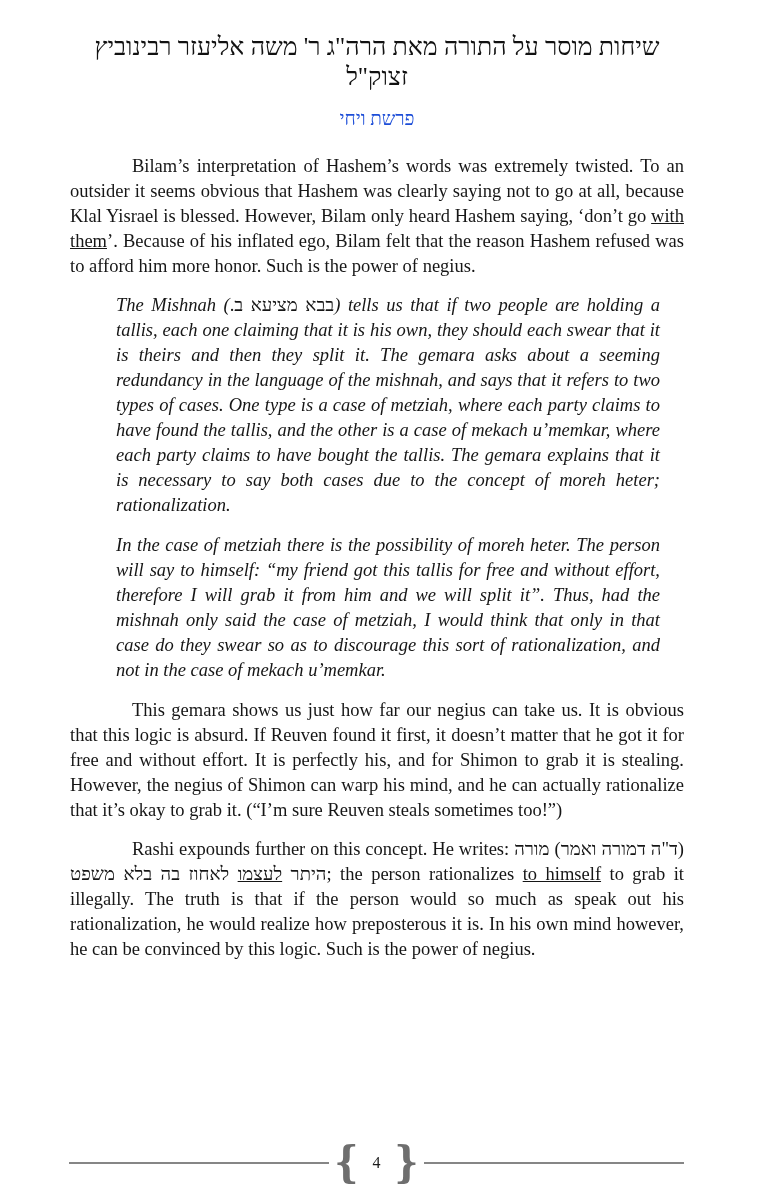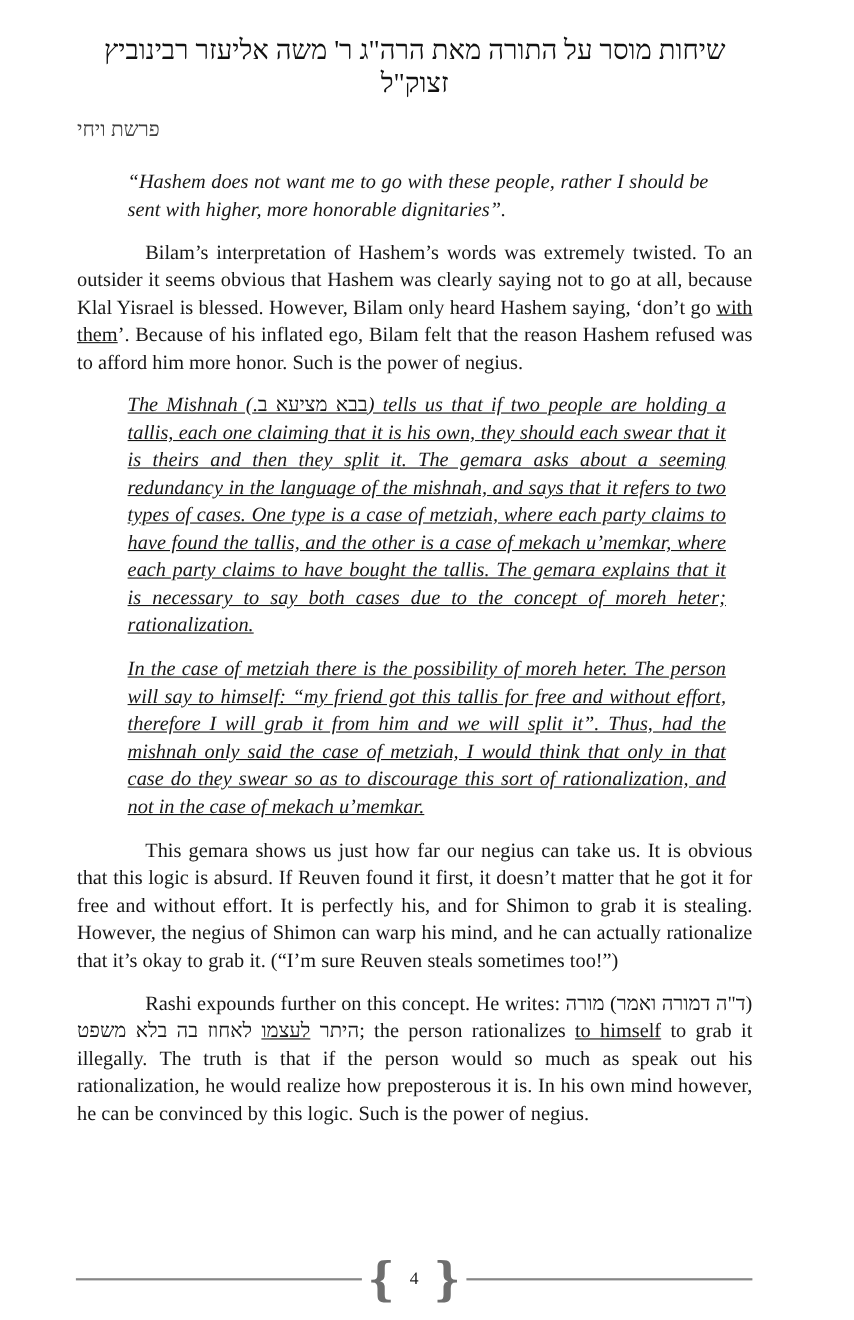--- a/index.html
+++ b/index.html
@@ -26,24 +26,24 @@
   .doc-title {
     direction: rtl;
     text-align: center;
     font-size: 25px;
     line-height: 1.2;
     margin: 6px 0 16px 0;
     color: #111111;
   }
   .doc-subtitle {
     direction: rtl;
-    text-align: left;
+    text-align: center;
     font-size: 19px;
     margin: 0 0 24px 0;
-    color: #404040;
+    color: #1d4ed8;
   }
   .block {
     font-size: 18.5px;
     line-height: 25px;
     text-align: justify;
   }
   .block.quote {
     margin: 0 40px 14px 46px;
     font-style: italic;
   }
@@ -54,21 +54,20 @@
   .block.heading {
     margin: 24px 0 14px 0;
     font-size: 19.5px;
     font-weight: bold;
     text-decoration: underline;
     text-align: left;
   }
   .block.blockquote {
     margin: 0 24px 15px 46px;
     font-style: italic;
-    text-decoration: underline;
   }
   .block span.i { }
   .block span.u { text-decoration: underline; }
   .block span.he {
     font-style: normal;
     unicode-bidi: isolate;
   }
   .footer {
     position: absolute;
     left: 69px;
@@ -99,21 +98,20 @@
   }
 </style>
 </head>
 <body>
 
 <div class="page">
   <div class="content">
     <div class="doc-title">שיחות מוסר על התורה מאת הרה"ג ר' משה אליעזר רבינוביץ זצוק"ל</div>
     <div class="doc-subtitle">פרשת ויחי</div>
     <div>
-        <div class="block quote"><span>“Hashem does not want me to go with these people, rather I should be sent with higher, more honorable dignitaries”.</span></div>
         <div class="block para"><span>Bilam’s interpretation of Hashem’s words was extremely twisted. To an outsider it seems obvious that Hashem was clearly saying not to go at all, because </span><span class="i">Klal Yisrael</span><span> is blessed. However, Bilam only heard Hashem saying, ‘don’t go </span><span class="i u">with them</span><span class="i">’</span><span>. Because of his inflated ego, Bilam felt that the reason Hashem refused was to afford him more honor. Such is the power of </span><span class="i">negius.</span></div>
         <div class="block blockquote"><span>The Mishnah (</span><span dir="rtl" class="he">בבא מציעא ב.</span><span>) tells us that if two people are holding a tallis, each one claiming that it is his own, they should each swear that it is theirs and then they split it. The gemara asks about a seeming redundancy in the language of the mishnah, and says that it refers to two types of cases. One type is a case of metziah, where each party claims to have found the tallis, and the other is a case of mekach u’memkar, where each party claims to have bought the tallis. The gemara explains that it is necessary to say both cases due to the concept of moreh heter; rationalization.</span></div>
         <div class="block blockquote"><span>In the case of metziah there is the possibility of moreh heter. The person will say to himself: “my friend got this tallis for free and without effort, therefore I will grab it from him and we will split it”. Thus, had the mishnah only said the case of metziah, I would think that only in that case do they swear so as to discourage this sort of rationalization, and not in the case of mekach u’memkar.</span></div>
         <div class="block para"><span>This gemara shows us just how far our </span><span class="i">negius</span><span> can take us. It is obvious that this logic is absurd. If Reuven found it first, it doesn’t matter that he got it for free and without effort. It is perfectly his, and for Shimon to grab it is stealing. However, the </span><span class="i">negius</span><span> of Shimon can warp his mind, and he can actually rationalize that it’s okay to grab it. (“I’m sure Reuven steals sometimes too!”)</span></div>
         <div class="block para"><span>Rashi expounds further on this concept. He writes: </span><span dir="rtl" class="he"><span>(ד"ה דמורה ואמר) מורה היתר </span><span class="u">לעצמו</span><span> לאחוז בה בלא משפט</span></span><span>; the person rationalizes </span><span class="u">to himself</span><span> to grab it illegally. The truth is that if the person would so much as speak out his rationalization, he would realize how preposterous it is. In his own mind however, he can be convinced by this logic. Such is the power of </span><span class="i">negius.</span></div>
       </div>
   </div>
 
   <div class="footer">
     <div class="rule"></div>

